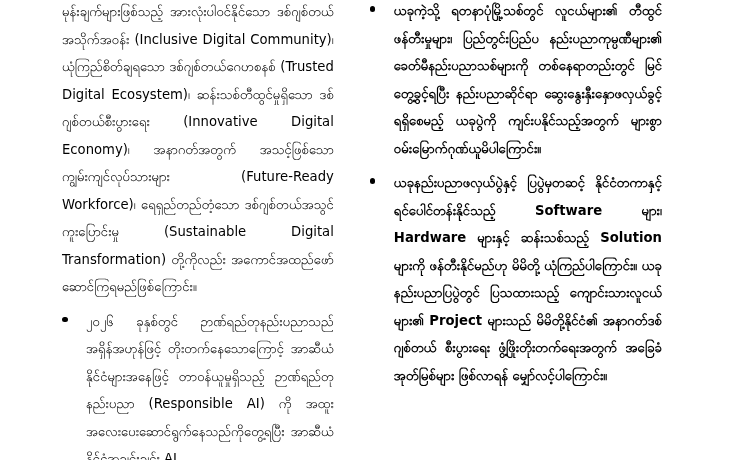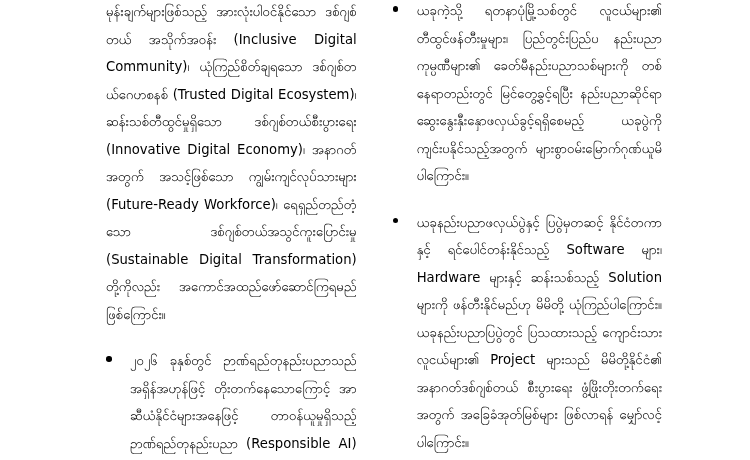--- a/index.html
+++ b/index.html
@@ -14,49 +14,49 @@
     font-family: "DejaVu Sans", "Liberation Sans", sans-serif;
     color: #000000;
   }
   .page {
     position: relative;
     width: 702px;
     height: 460px;
     box-sizing: border-box;
     display: flex;
     flex-direction: row;
-    padding-left: 44px;
   }
   .column {
     box-sizing: border-box;
     width: 375px;
     height: 460px;
     position: relative;
   }
   .col-left {
     padding: 0px 18px 0 62px;
   }
   .col-right {
     padding: 0px 40px 0 18px;
+    font-weight: bold;
   }
   .para {
     font-size: 13.2px;
     line-height: 27.5px;
     text-align: justify;
     text-justify: inter-word;
     margin: 0;
     word-spacing: -0.2px;
   }
   .para.continued {
     margin-top: -2px;
   }
   .bullet-item {
     position: relative;
     display: block;
-    margin-top: 19px;
+    margin-top: 7px;
   }
   .bullet-item .dot {
     position: absolute;
     left: -24px;
     top: 9px;
     width: 5.5px;
     height: 5.5px;
     border-radius: 50%;
     background: #000000;
   }

